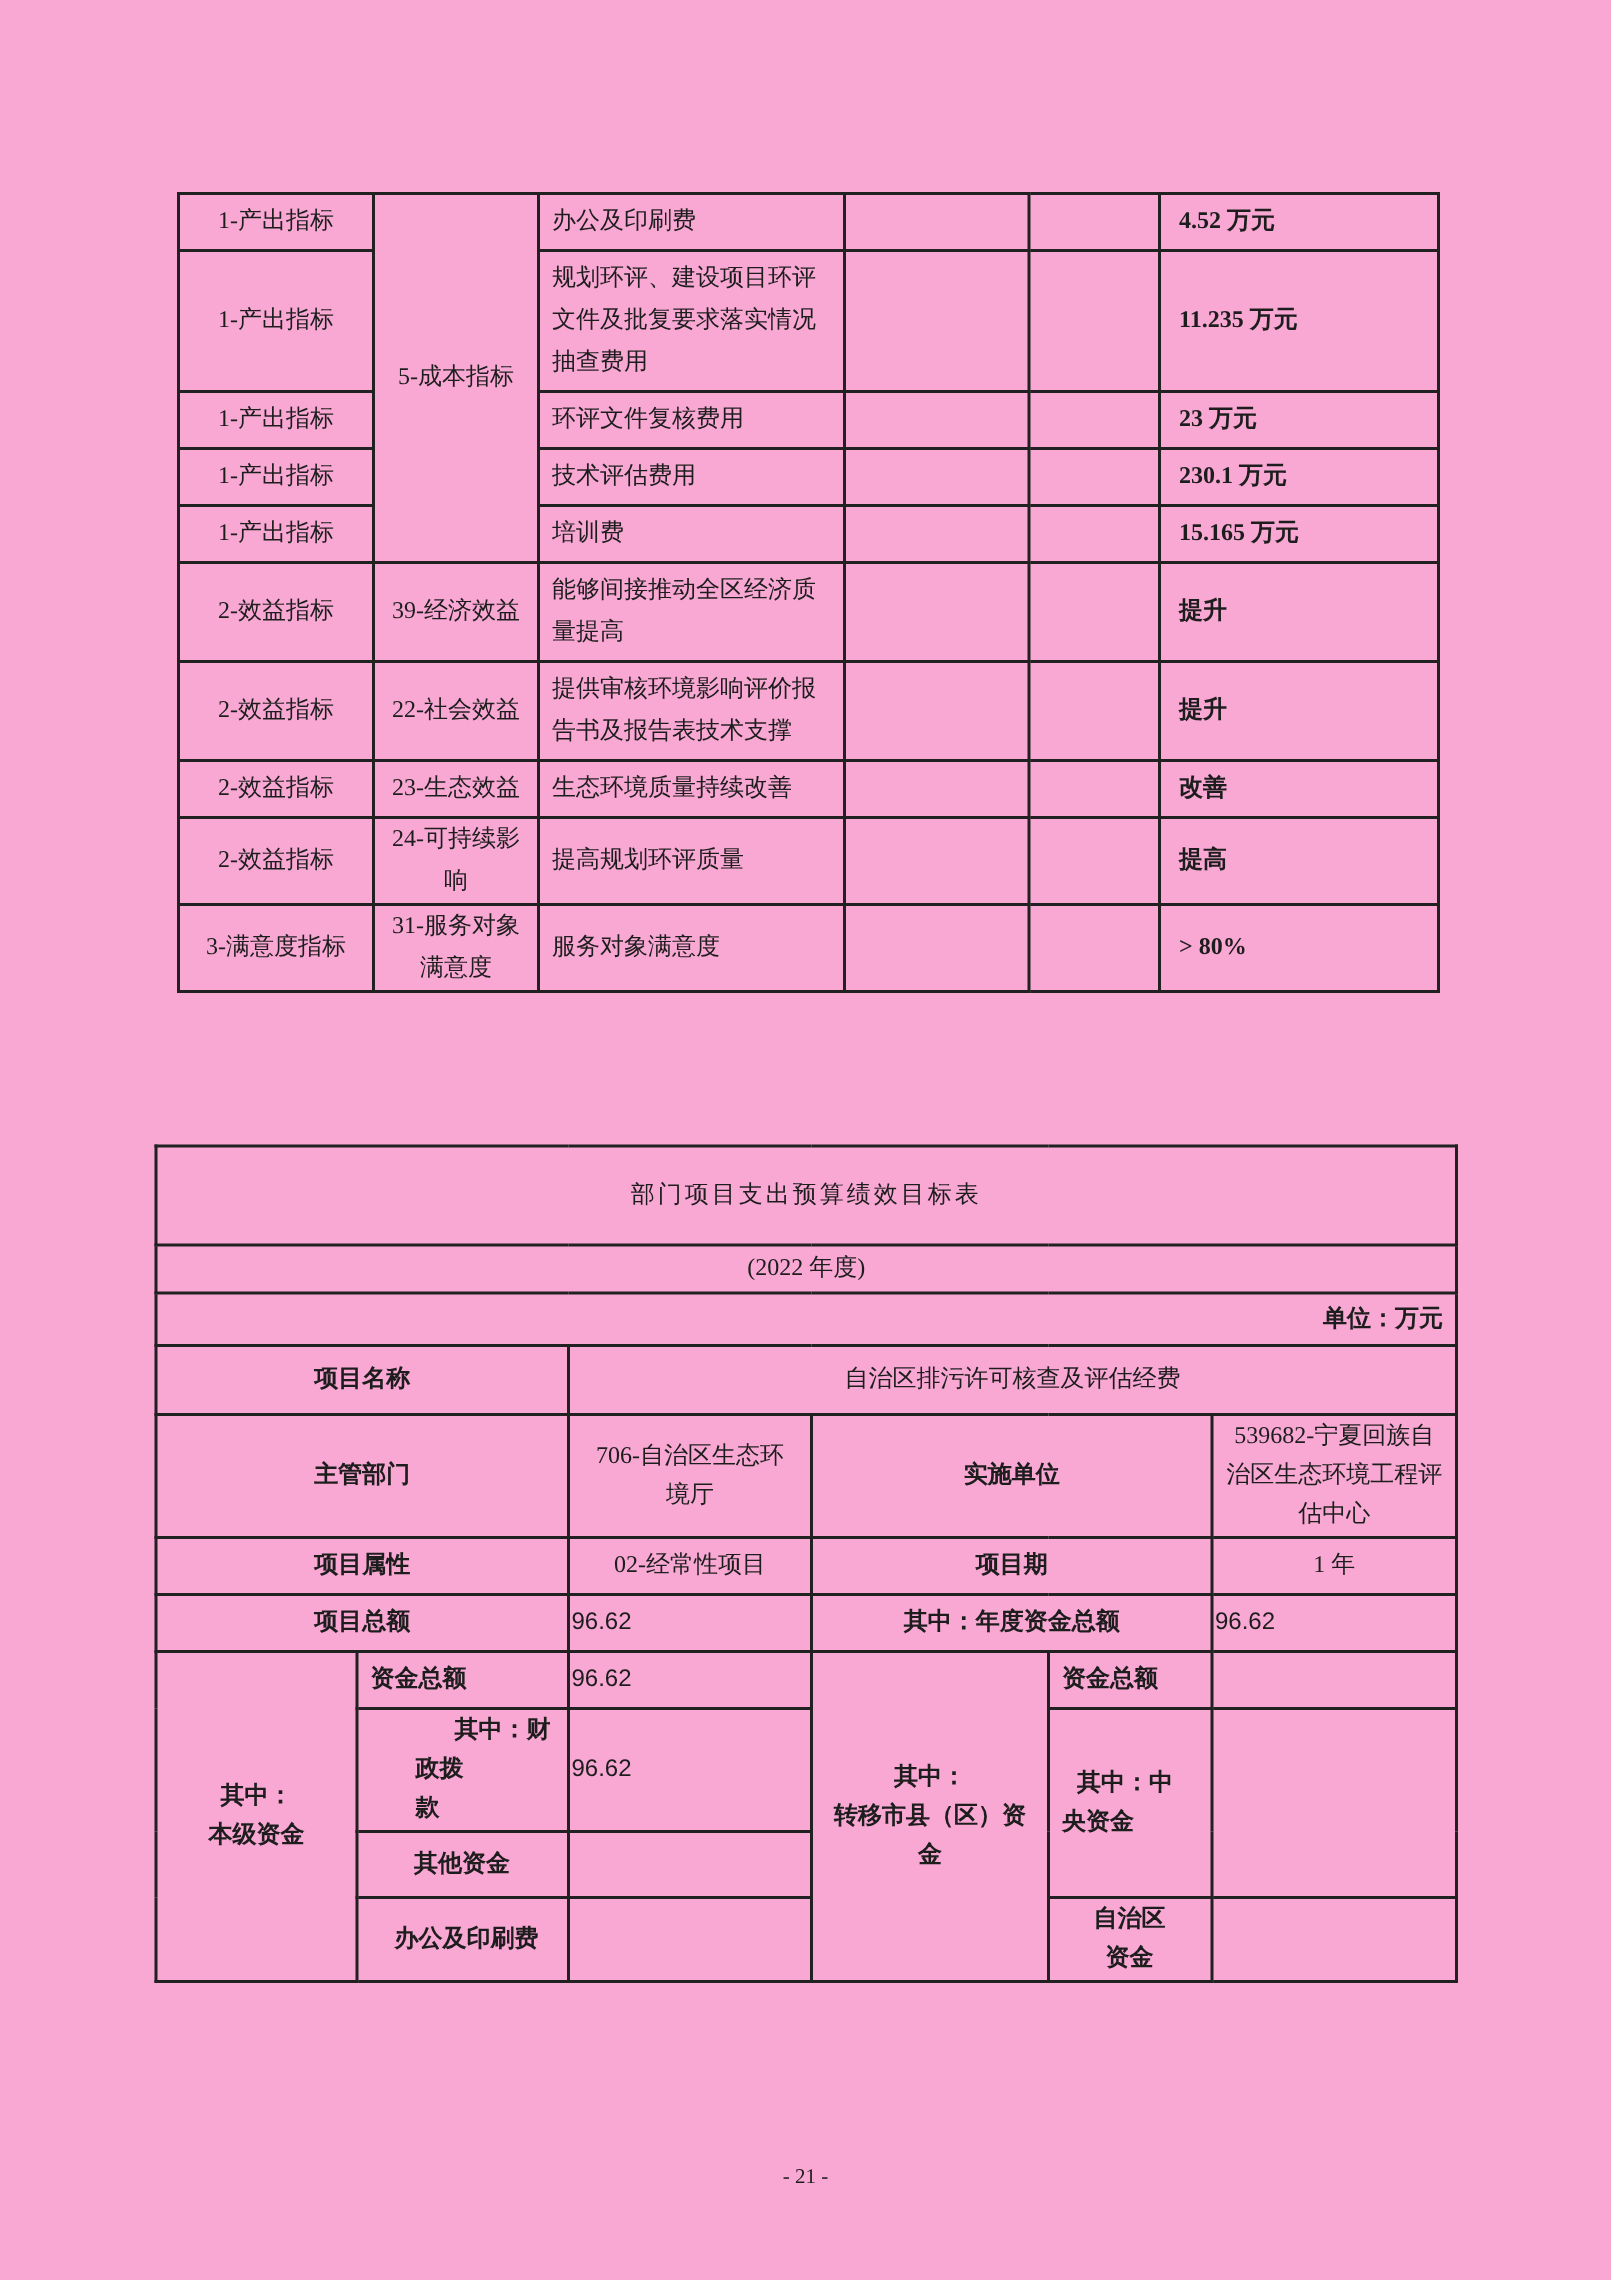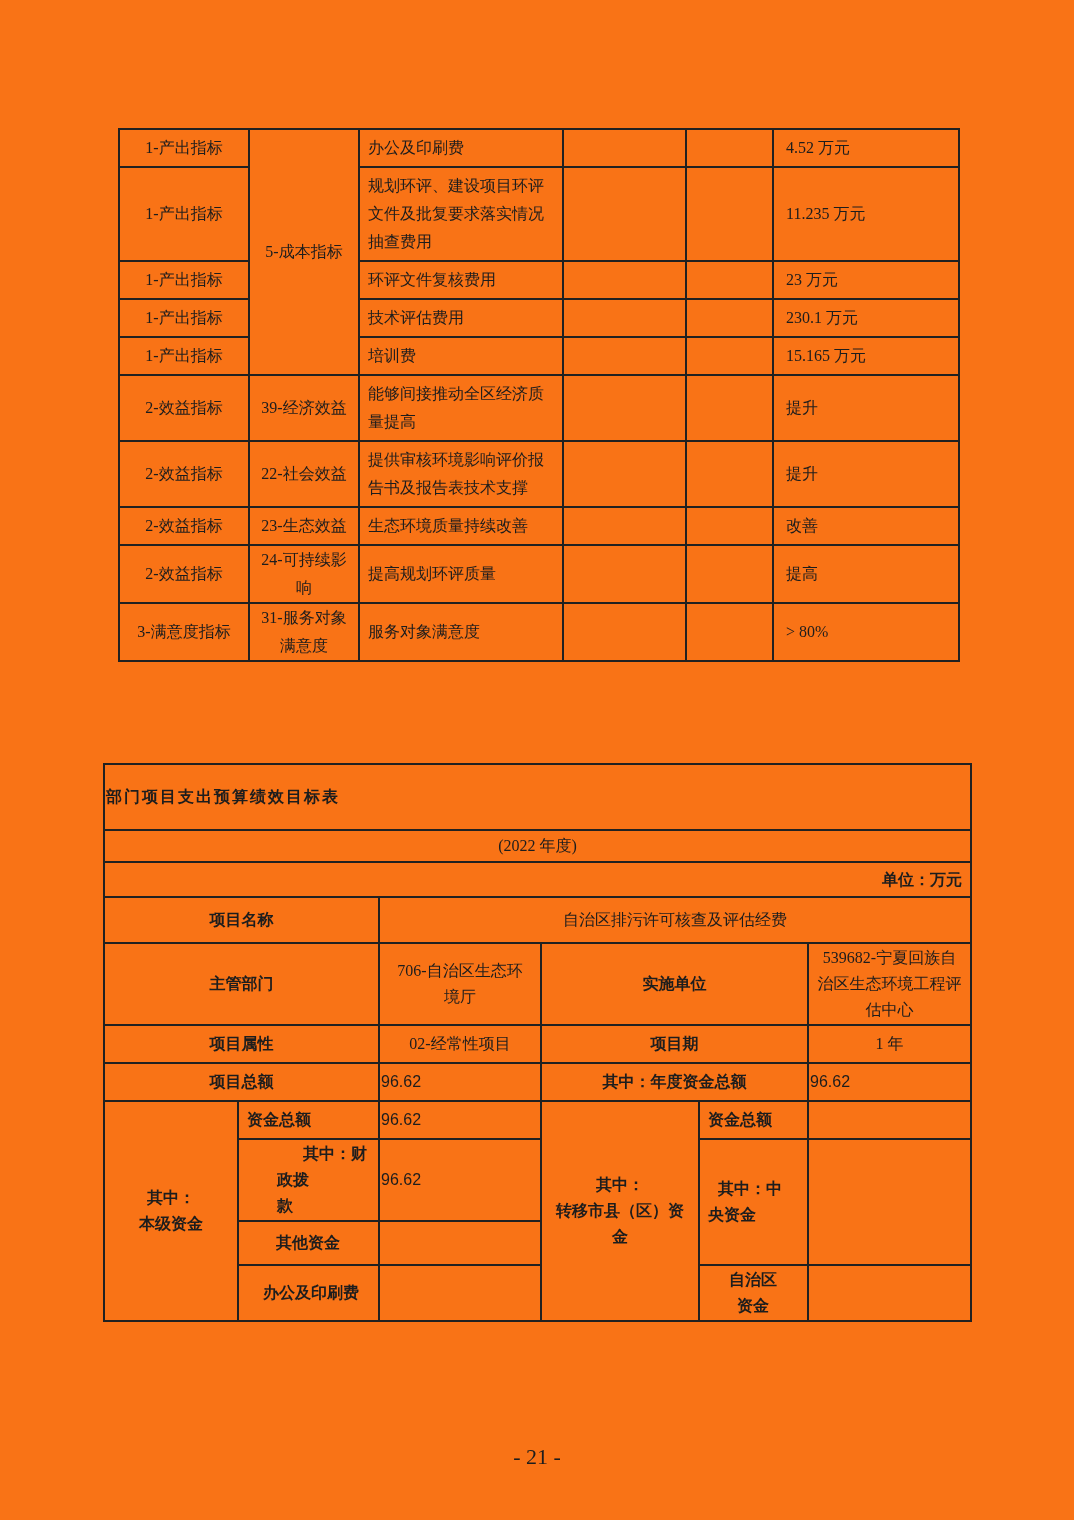--- a/index.html
+++ b/index.html
@@ -1,48 +1,48 @@
 <!DOCTYPE html>
 <html><head>
 <meta charset="utf-8">
 <style>
   html,body { margin:0; padding:0; background:#ffffff; }
   .sheet {
-    position:relative; width:1074px; height:1520px; background:#f97316;
+    position:relative; width:1074px; height:1520px; background:#f9a8d4;
     font-family:"Liberation Serif", serif; color:#1d1d1d;
   }
   table { border-collapse:collapse; table-layout:fixed; }
   td { border:2px solid #212121; vertical-align:middle; overflow:hidden; }
 
   
   .ind { position:absolute; left:118px; top:128px; width:840px; }
   .ind td { font-size:16px; line-height:28px; }
   .ind .c1, .ind .c2 { text-align:center; padding:0 4px; }
   .ind .c3 { text-align:left; padding:4px 8px; }
-  .ind .c6 { text-align:left; padding-left:12px; }
+  .ind .c6 { text-align:left; padding-left:12px;font-weight:bold; }
 
   
   .bud { position:absolute; left:103px; top:763px; width:867px; }
   .bud td { font-size:16px; line-height:26px; }
-  .title-cell { font-family:"Liberation Sans",sans-serif; font-weight:700; font-size:30px; letter-spacing:2px; }
+  .title-cell { text-align:center; font-family:"Liberation Sans",sans-serif; font-weight:400; font-size:30px; letter-spacing:2px; }
   .sub-cell { text-align:center; font-size:17px; }
   .unit-cell { text-align:right; padding-right:8px; font-family:"Liberation Sans",sans-serif; font-weight:700; }
   .lbl { text-align:center; font-family:"Liberation Sans",sans-serif; font-weight:700; }
   .val { text-align:center; }
   .prl { white-space:pre-line; }
   .dept-val { line-height:24px; }
   .num { text-align:left; padding-right:14px; font-family:"Liberation Sans",sans-serif; font-size:16px; }
   .grp { text-align:center; font-family:"Liberation Sans",sans-serif; font-weight:700; white-space:pre-line; line-height:27px; }
   .fl  { text-align:left; padding-left:8px; font-family:"Liberation Sans",sans-serif; font-weight:700; line-height:26px; }
   .ti26 { text-indent:26px;padding-left:38px; }
   .ti10 { text-indent:10px; }
   .pl24 { padding-left:24px; }
   .ctr { text-align:center; padding-left:0; }
 
-  .pageno { position:absolute; left:0; top:1444px; width:100%; text-align:center; font-size:22px; }
+  .pageno { position:absolute; left:0; top:1444px; width:100%; text-align:center; font-size:14px; }
 </style>
 </head>
 <body>
 
 <div class="sheet">
 
   <table class="ind">
     <colgroup>
       <col style="width:130px">
         <col style="width:110px">

